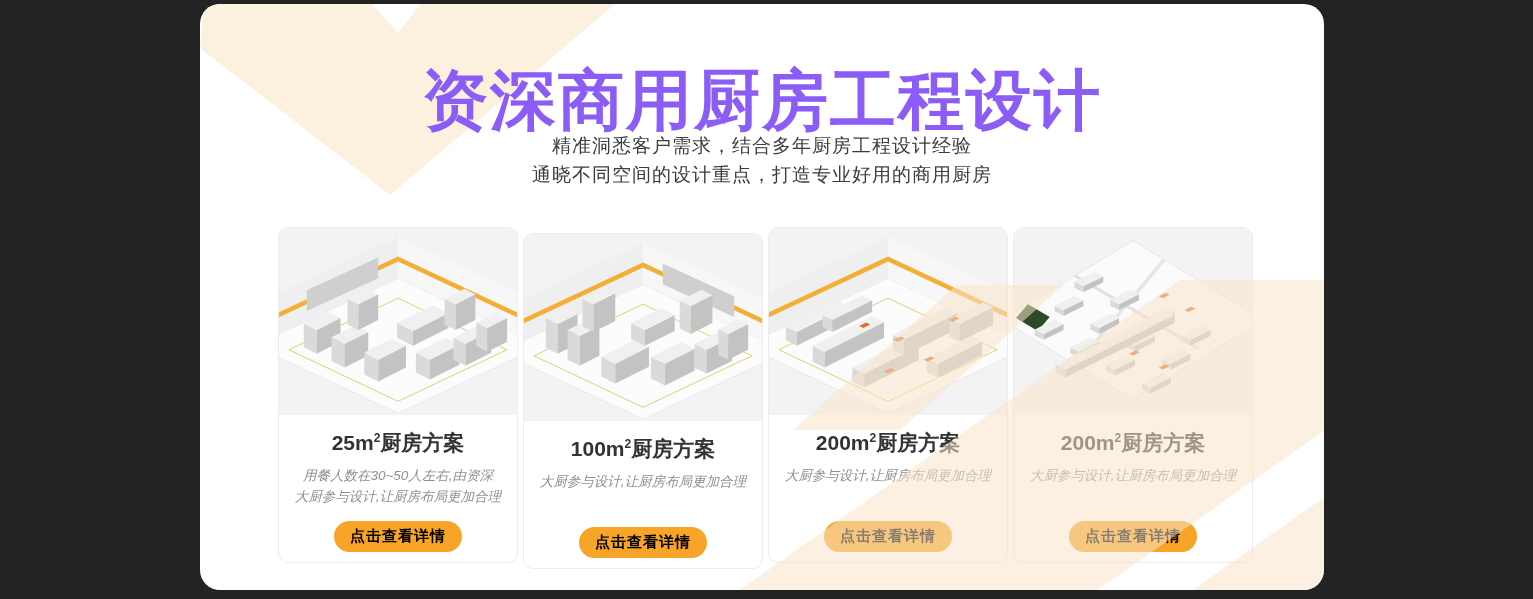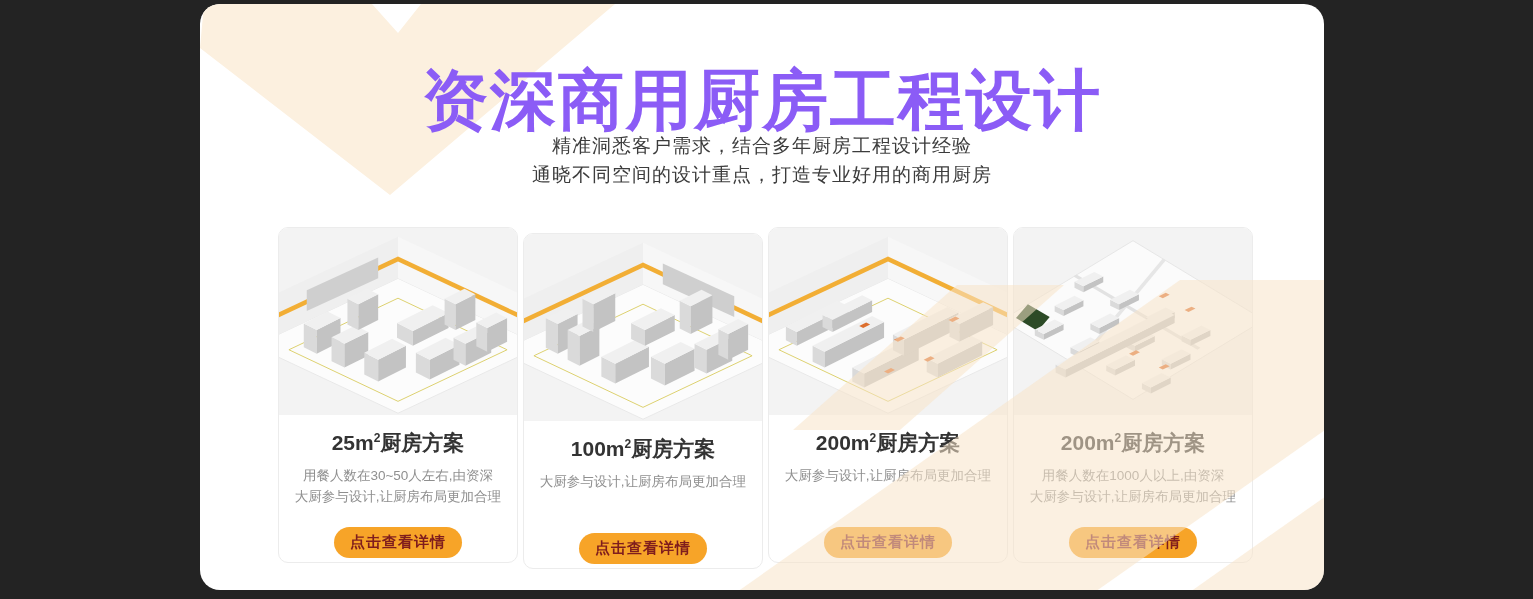--- a/index.html
+++ b/index.html
@@ -63,28 +63,28 @@
   }
   .card-title sup {
     font-size:12px; font-weight:700;
     vertical-align:super; line-height:0;
   }
   .desc {
     margin-top:8px;
     text-align:center;
     font-size:13.5px; color:#8f8f8f; line-height:21px;
   }
-  .dline { display:block; }
+  .dline { display:block;font-style:italic; }
   .cta {
-    position:absolute; left:50%; bottom:4px;
+    position:absolute; left:50%; bottom:10px;
     transform:translateX(-50%);
     width:128px; height:31px;
     border:none; border-radius:16px;
     background:#f7a428;
-    color:#7f1d1d; font-size:15px; font-weight:700;
+    color:#000000; font-size:15px; font-weight:700;
     font-family:"Liberation Sans","DejaVu Sans",sans-serif;
     cursor:pointer;
     letter-spacing:1px;
   }
 </style>
 </head>
 <body>
 
 <div class="panel">
 
@@ -285,21 +285,20 @@
             <polygon points="52,150 162,95 162,87 52,142" fill="#c3c3c3"></polygon>
             <polygon points="52,142 162,87 152,82 42,137" fill="#f0f0f0"></polygon>
             <polygon points="150,70 157,66.5 153,64.5 146,68" fill="#dd6f2e"></polygon>
             <polygon points="176,84 183,80.5 179,78.5 172,82" fill="#dd6f2e"></polygon>
             <polygon points="120,128 127,124.5 123,122.5 116,126" fill="#dd6f2e"></polygon>
             <polygon points="150,142 157,138.5 153,136.5 146,140" fill="#dd6f2e"></polygon>
           </svg>
       </div>
       <h3 class="card-title"><span>200m</span><sup>2</sup><span>厨房方案</span></h3>
       <p class="desc">
-        <span class="dline">用餐人数在1000人以上,由资深</span>
         <span class="dline">大厨参与设计,让厨房布局更加合理</span>
       </p>
       <button class="cta">点击查看详情</button>
     </div>
   </div>
 
   <svg class="decor decor-bottom" viewBox="0 0 1124 586" aria-hidden="true">
     <polygon points="757,281 864,281 700,426 593,426" fill="rgba(247,228,200,0.55)"></polygon>
     <polygon points="980,276 1338,276 885,595 527,595" fill="rgba(247,228,200,0.55)"></polygon>
     <polygon points="1333,346 1513,346 1160,595 980,595" fill="rgba(247,228,200,0.55)"></polygon>

